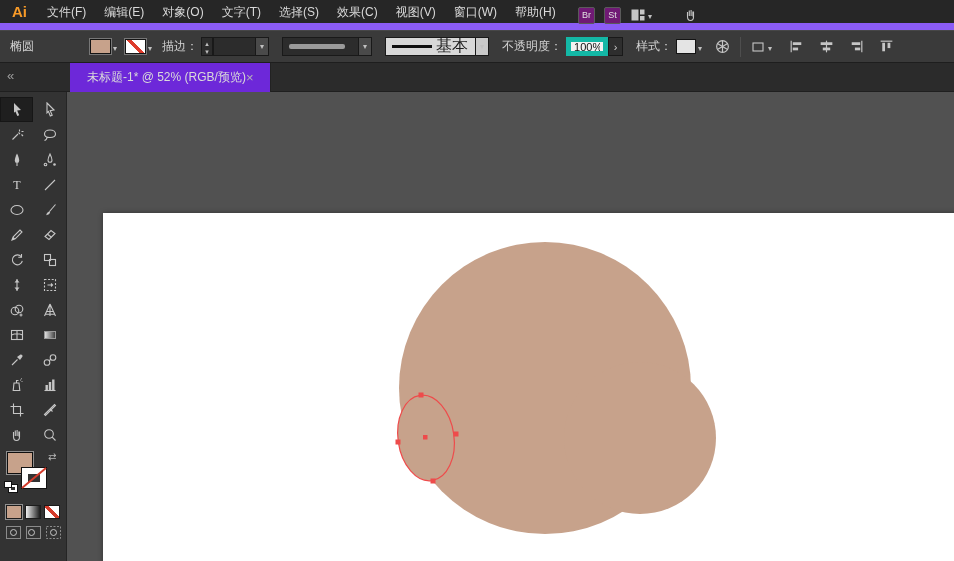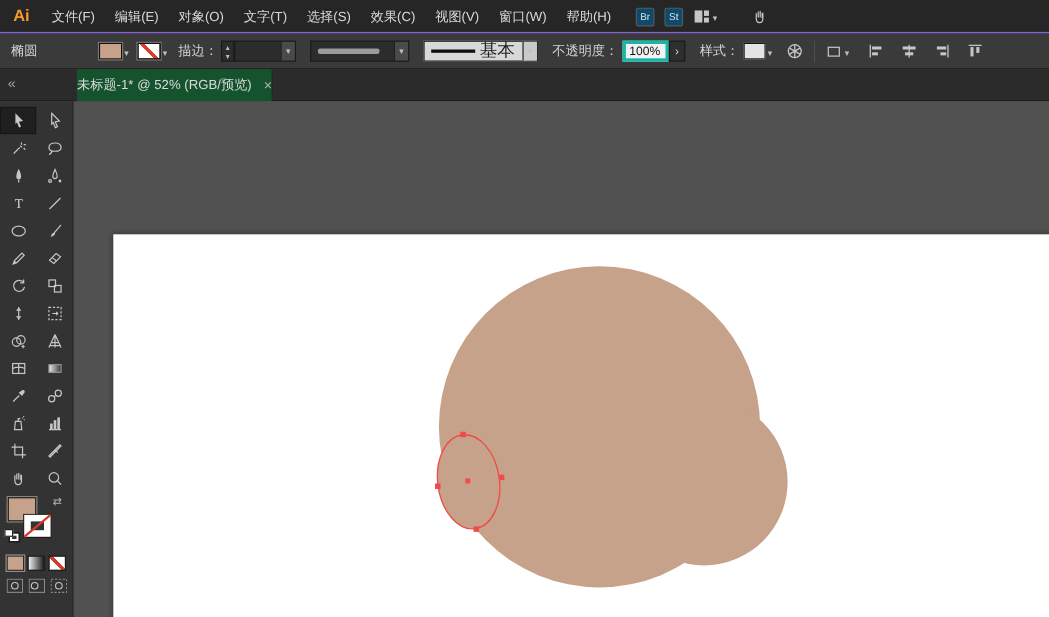--- a/index.html
+++ b/index.html
@@ -1,54 +1,54 @@
 <!DOCTYPE html>
 <html><head>
 <meta charset="utf-8">
 <style>
   *{box-sizing:border-box;margin:0;padding:0}
   body{font-family:"Liberation Sans","DejaVu Sans",sans-serif;background:#515151;-webkit-font-smoothing:antialiased}
   #app{position:relative;width:954px;height:561px;overflow:hidden;background:#515151}
 
   
-  .menubar{position:absolute;top:0;left:0;right:0;height:30px;background:#262626;border-bottom:1px solid #8b5cf6;display:flex;align-items:center;color:#d9d9d9;font-size:12px}
+  .menubar{position:absolute;top:0;left:0;right:0;height:30px;background:#262626;border-bottom:7px solid #8b5cf6;display:flex;align-items:center;color:#d9d9d9;font-size:12px}
   .logo{color:#f79a28;font-weight:bold;font-size:15px;padding:0 11px 0 12px}
   .mitem{padding:0 9px;height:30px;line-height:30px;cursor:default}
   .mbicons{position:absolute;left:578px;top:0;height:30px;display:flex;align-items:center;gap:9px}
-  .badge{width:17px;height:17px;background:#0c4a6e;border:1px solid #5a5a5a;border-radius:2px;font-size:9px;display:flex;align-items:center;justify-content:center;color:#e0e0e0;cursor:pointer}
+  .badge{width:17px;height:17px;background:#701a75;border:1px solid #5a5a5a;border-radius:2px;font-size:9px;display:flex;align-items:center;justify-content:center;color:#e0e0e0;cursor:pointer}
   .chev::after{content:"▾";font-size:8px;color:#c0c0c0}
   .iconbtn{display:inline-flex;align-items:center;gap:2px;cursor:pointer}
 
   
   .controlbar{position:absolute;top:30px;left:0;right:0;height:33px;background:#3a3a3a;border-top:1px solid #474747;border-bottom:1px solid #1e1e1e;display:flex;align-items:center;font-size:12px;color:#d2d2d2;padding-left:10px;overflow:hidden;white-space:nowrap}
   .cbswatch{display:inline-flex;align-items:center;gap:2px;cursor:pointer}
   .swatchbox{display:inline-block;width:21px;height:15px;border:1px solid #141414;box-shadow:0 0 0 1px #777}
   .fillswatch{background:#c7a28b}
   .nonebg{background:linear-gradient(45deg,#fff 42%,#dd3b2b 42%,#dd3b2b 58%,#fff 58%)}
   .spinner{width:12px;height:19px;background:#2c2c2c;border:1px solid #191919;display:inline-flex;flex-direction:column;align-items:center;justify-content:center;cursor:pointer}
   .spinner i{font-style:normal;line-height:6px}
   .spinner .up::after{content:"▴";font-size:7px;color:#bdbdbd}
   .spinner .dn::after{content:"▾";font-size:7px;color:#bdbdbd}
   .field{background:#2c2c2c;border:1px solid #191919;height:19px}
   .lightfield{background:#d8d8d8;border:1px solid #191919;height:19px;color:#1d1d1d}
   .combo{display:inline-flex;align-items:center}
   .combochev{width:13px;height:100%;background:#4a4a4a;display:inline-flex;align-items:center;justify-content:center;border-left:1px solid #191919;margin-left:auto;cursor:pointer}
   .profilebar{width:56px;height:5px;background:#9a9a9a;margin-left:6px;border-radius:2px}
   .brushline{width:40px;height:3px;background:#101010;margin-left:6px}
-  .opacityfield{width:42px;height:19px;background:#f2f2f2;border:3px solid #14b8a6;font-size:11px;padding:0 3px;color:#111;font-family:inherit}
+  .opacityfield{width:42px;height:19px;background:#f2f2f2;border:5px solid #14b8a6;font-size:11px;padding:0 3px;color:#111;font-family:inherit}
   .fwdbtn{width:15px;height:19px;background:#2e2e2e;border:1px solid #191919;color:#cfcfcf;display:inline-flex;align-items:center;justify-content:center;font-size:11px;cursor:pointer}
   .stylechip{display:inline-block;width:20px;height:15px;background:#e4e4e4;border:1px solid #141414}
   .vdiv{width:1px;height:20px;background:#262626;border-right:1px solid #4e4e4e;margin:0 9px}
   .alignbtn{display:inline-flex;cursor:pointer}
   .transformbtn{display:inline-flex;align-items:center;gap:2px;cursor:pointer}
 
   
   .tabstrip{position:absolute;top:63px;left:0;right:0;height:29px;background:#2b2b2b;border-bottom:1px solid #1f1f1f}
   .collapse{position:absolute;left:7px;top:5px;color:#9f9f9f;font-size:13px;cursor:pointer}
-  .tab{position:absolute;left:70px;top:0;height:29px;background:#14532d;display:flex;align-items:center;gap:11px;padding:0 0;color:#dadada;font-size:12px;border-right:1px solid #222;cursor:pointer}
+  .tab{position:absolute;left:70px;top:0;height:29px;background:#6d28d9;display:flex;align-items:center;gap:0;padding:0 17px;color:#dadada;font-size:12px;border-right:1px solid #222;cursor:pointer}
   .tabclose{color:#b5b5b5;font-size:13px;cursor:pointer}
 
   
   .toolspanel{position:absolute;left:0;top:92px;bottom:0;width:67px;background:#333;border-right:1px solid #252525;overflow:hidden}
   .toolgrid{display:grid;grid-template-columns:33px 33px;justify-content:center;padding-top:5px}
   .tool{height:25px;display:flex;align-items:center;justify-content:center;cursor:pointer}
   .tool.sel{background:#1f1f1f;box-shadow:inset 0 0 0 1px #161616}
   .ti{stroke:#c6c6c6;stroke-width:1.1;fill:none}
   .tf{fill:#c6c6c6;stroke:none}
   .fsarea{position:relative;height:50px;margin-top:3px}

